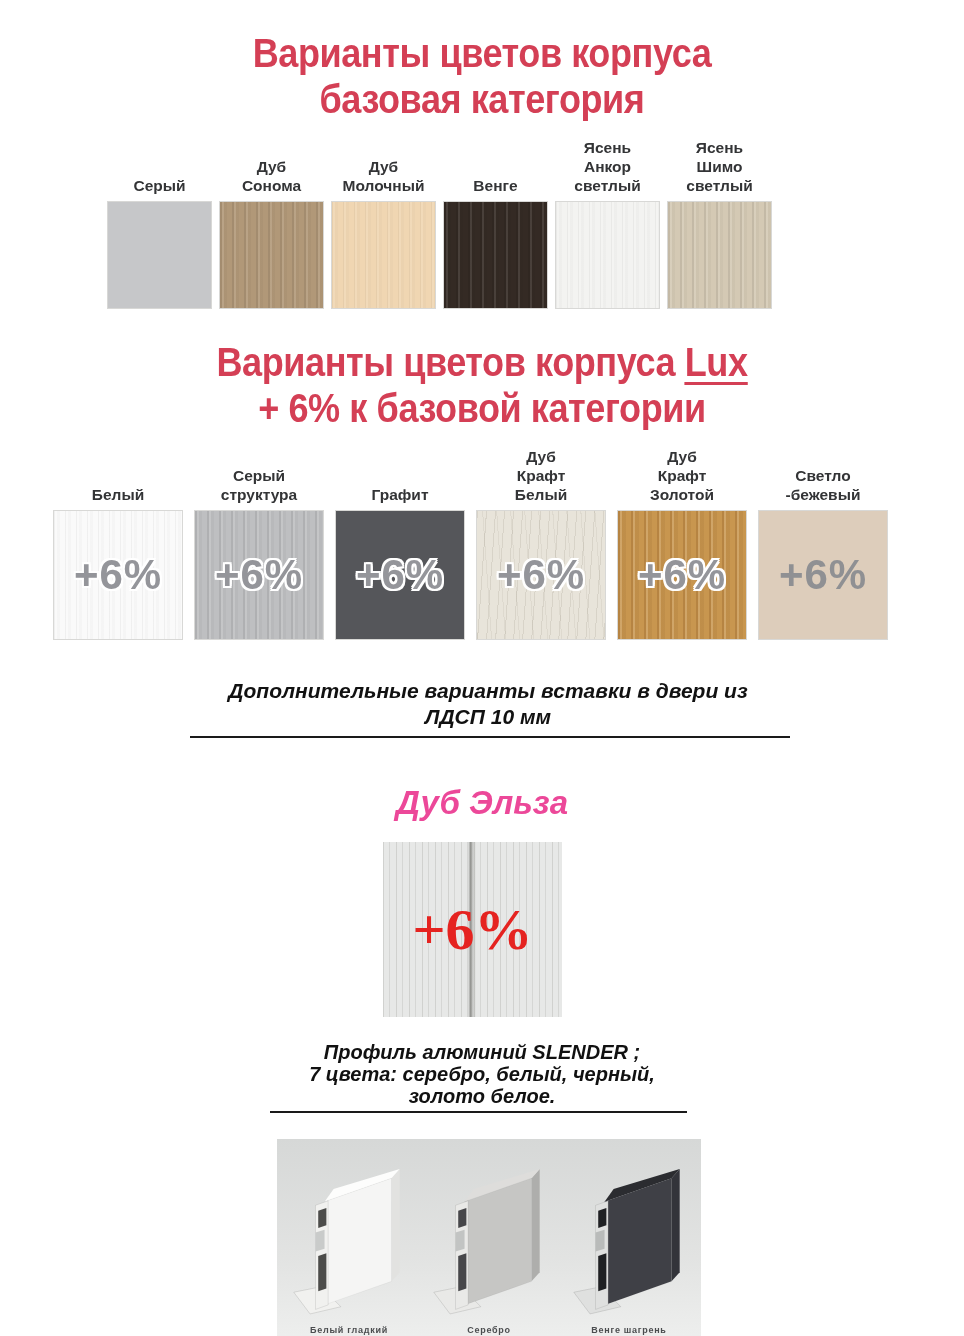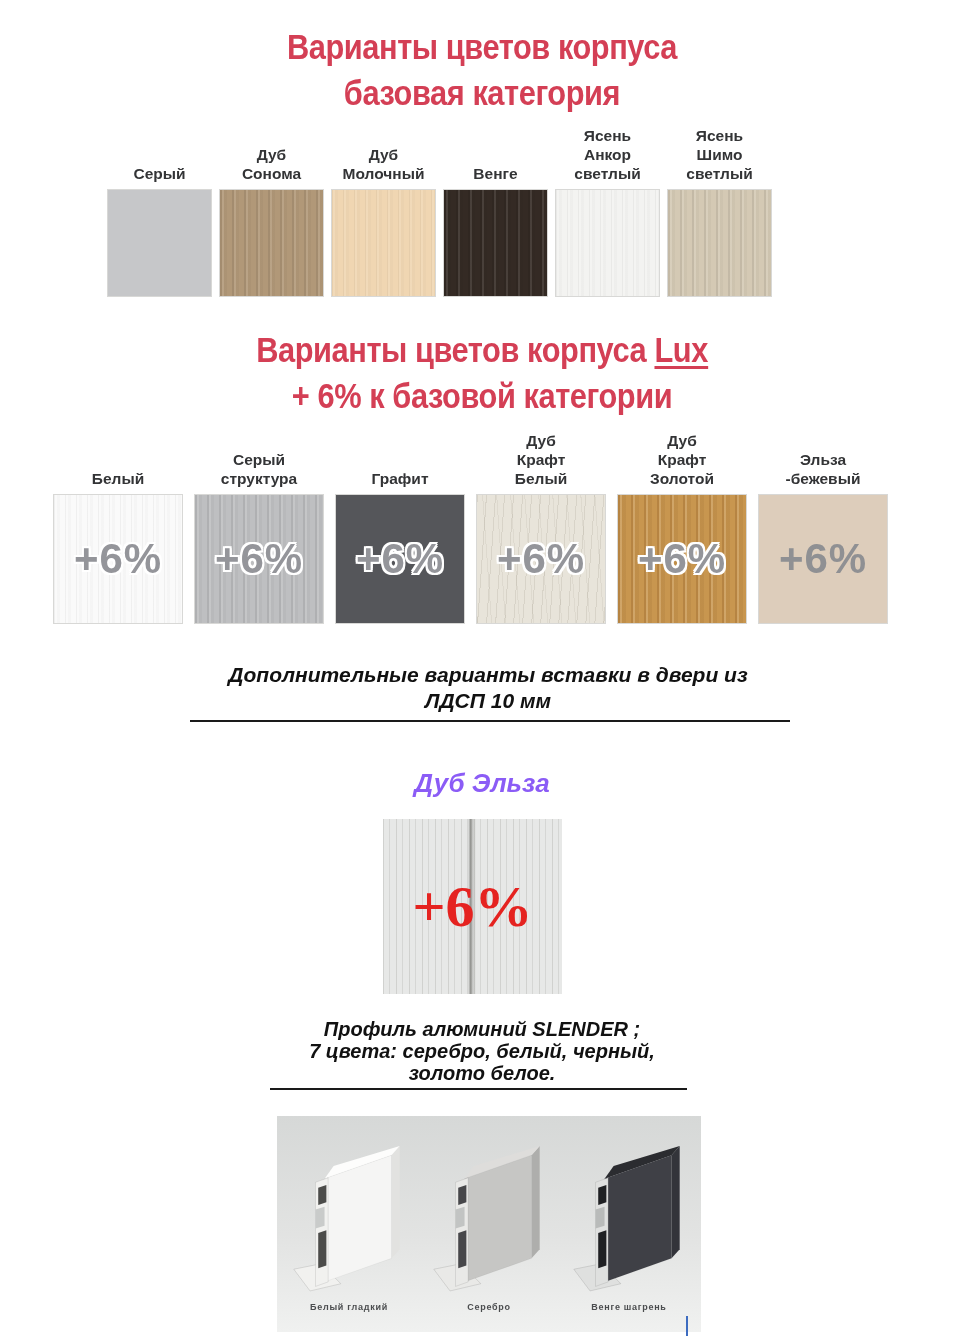--- a/index.html
+++ b/index.html
@@ -1,22 +1,22 @@
 <!DOCTYPE html>
 <html><head>
 <meta charset="utf-8">
 <style>
   html,body{margin:0;padding:0;background:#ffffff;}
   body{width:964px;height:1336px;overflow:hidden;font-family:"Liberation Sans",sans-serif;position:relative;}
 
   .page{width:964px;height:1336px;position:relative;}
 
   
-  .big-title{margin:10px auto;text-align:center;font-weight:bold;color:#d43f55;
-             font-size:35px;line-height:46px;letter-spacing:-.5px;}
+  .big-title{margin:16px auto;text-align:center;font-weight:bold;color:#d43f55;
+             font-size:41px;line-height:46px;letter-spacing:-.5px;}
   .big-title .tline{transform:scaleX(.88);transform-origin:50% 50%;white-space:nowrap;}
   .title-1{padding-top:14px;}
   .title-2{margin-top:30px;}
   .lux{display:inline-block;border-bottom:3px solid #d43f55;line-height:.92;}
 
   
   .swatch-row{display:flex;align-items:flex-end;}
   .row-base{margin-top:9px;padding-left:107px;gap:7px;}
   .row-lux{margin-top:12px;padding-left:53px;gap:11px;}
   .swatch-cell{display:flex;flex-direction:column;justify-content:flex-end;align-items:center;}
@@ -50,21 +50,21 @@
       text-shadow:-2px -2px 0 #fff,2px -2px 0 #fff,-2px 2px 0 #fff,2px 2px 0 #fff,
                   0 2px 0 #fff,0 -2px 0 #fff,2px 0 0 #fff,-2px 0 0 #fff;}
   .plus-badge.no-outline{text-shadow:none;color:#8f9093;}
 
   
   .note{margin-top:38px;text-align:center;font-style:italic;font-weight:bold;color:#111;
         font-size:21px;line-height:26px;padding-left:12px;}
   .rule{height:2px;background:#1a1a1a;}
   .rule-1{margin-top:6px;margin-left:190px;width:600px;height:2px;}
   .elsa-label{margin-top:46px;text-align:center;font-style:italic;font-weight:bold;
-              font-size:26px;color:#8b5cf6;}
+              font-size:33px;color:#ec4899;}
   .elsa-tile{margin-top:20px;margin-left:383px;width:179px;height:175px;
              background-color:#e7e8e7;display:flex;align-items:center;justify-content:center;}
   .elsa-badge{font-family:"Liberation Serif",serif;font-weight:bold;font-size:58px;color:#e52320;}
 
   
   .profile-note{margin-top:24px;text-align:center;font-style:italic;font-weight:bold;
                 color:#111;font-size:20px;line-height:22px;}
   .rule-2{margin-top:4px;margin-left:270px;width:417px;height:2px;}
   .photo{position:relative;margin-top:26px;margin-left:277px;width:424px;height:216px;
          background:linear-gradient(180deg,#d6d8d7 0%,#e2e3e2 55%,#f0f1f0 100%);
@@ -153,21 +153,21 @@
       </div>
       <div class="swatch-cell">
         <div class="swatch-label">Дуб
 Крафт
 Золотой</div>
         <div class="swatch-tile tex-wood-strong" style="background-color: rgb(200, 150, 79);">
           <span class="plus-badge">+6%</span>
         </div>
       </div>
       <div class="swatch-cell">
-        <div class="swatch-label">Эльза
+        <div class="swatch-label">Светло
 -бежевый</div>
         <div class="swatch-tile" style="background-color: rgb(221, 205, 187);">
           <span class="plus-badge no-outline">+6%</span>
         </div>
       </div>
     </div>
 
   <section>
     <div class="note">
       <div>Дополнительные варианты вставки в двери из</div>

